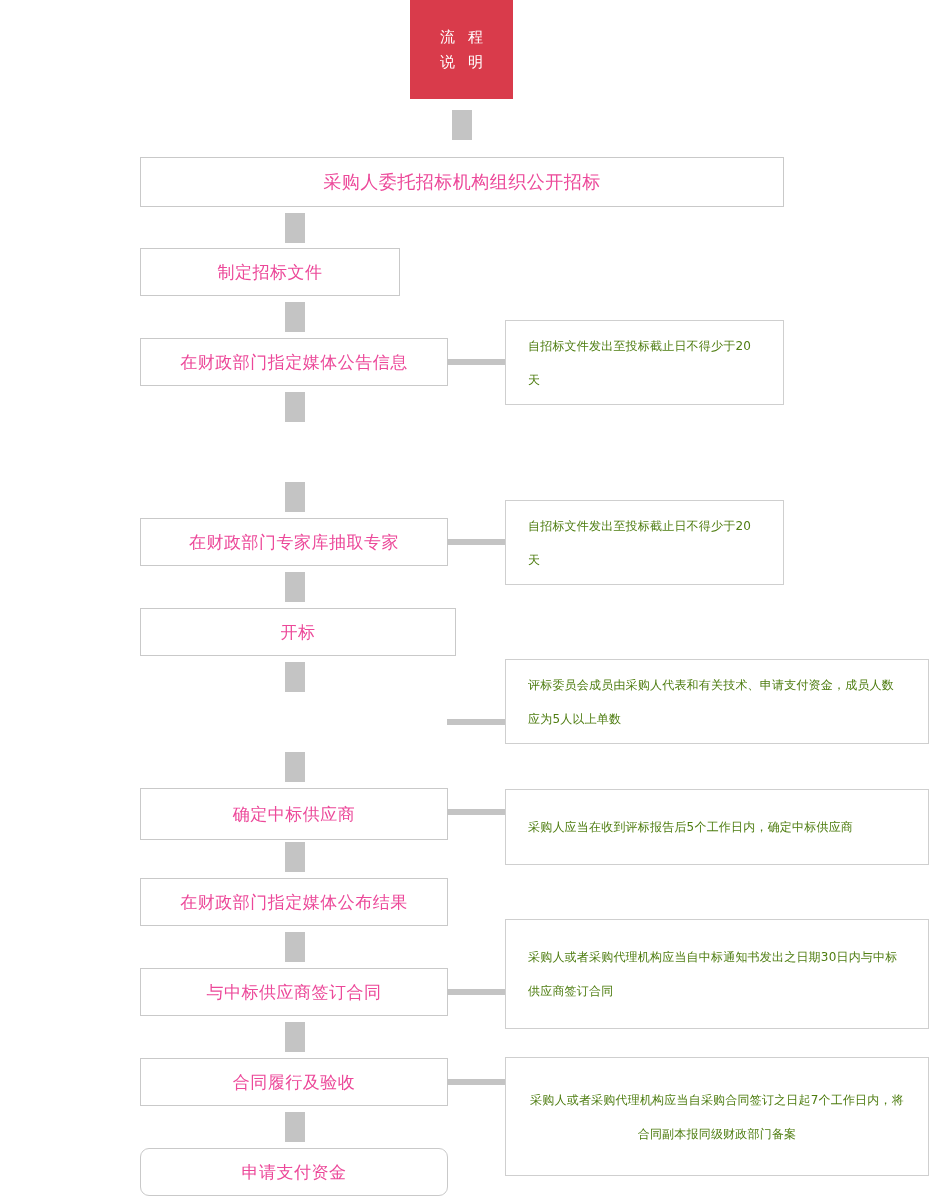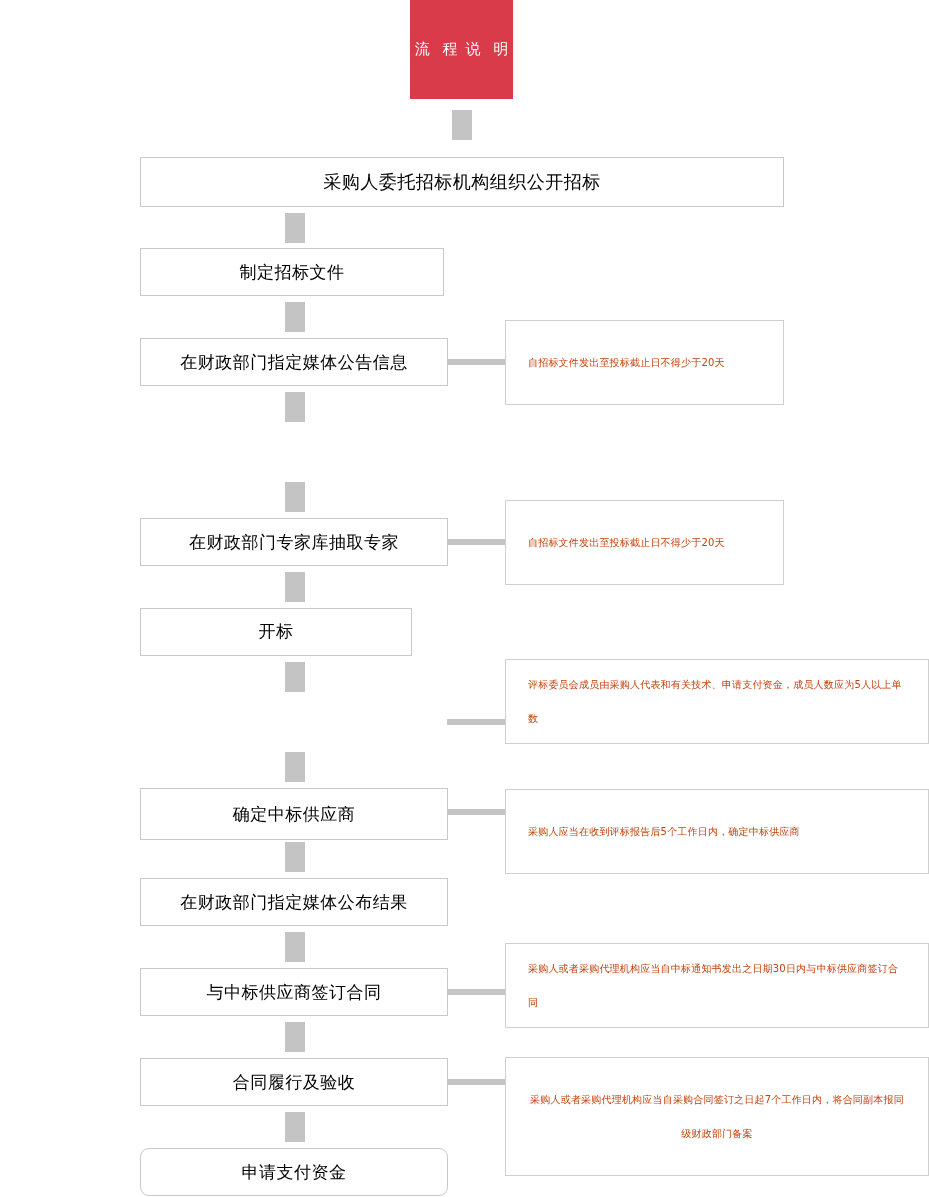--- a/index.html
+++ b/index.html
@@ -20,21 +20,21 @@
 
   
   .header-block {
     position: absolute;
     left: 410px;
     top: 0px;
     width: 103px;
     height: 99px;
     background: #d93b4b;
     display: flex;
-    flex-direction: row;
+    flex-direction: column;
     align-items: center;
     justify-content: center;
     box-sizing: border-box;
   }
   .header-line {
     color: #ffffff;
     font-size: 15px;
     line-height: 25px;
     letter-spacing: 4px;
     text-indent: 4px;
@@ -45,21 +45,21 @@
   .proc-box {
     position: absolute;
     border: 1px solid #c9c9c9;
     background: #ffffff;
     box-sizing: border-box;
     display: flex;
     align-items: center;
     justify-content: center;
   }
   .proc-label {
-    color: #000000;
+    color: #ec4899;
     font-size: 17px;
     line-height: 22px;
     white-space: nowrap;
     letter-spacing: 0.5px;
   }
   .proc-box.wide .proc-label {
     font-size: 18px;
   }
 
   
@@ -79,22 +79,22 @@
   
   .note-box {
     position: absolute;
     border: 1px solid #cfcfcf;
     background: #ffffff;
     box-sizing: border-box;
     display: flex;
     align-items: center;
   }
   .note-text {
-    color: #c2410c;
-    font-size: 10px;
+    color: #4d7c0f;
+    font-size: 12px;
     line-height: 34px;
     padding: 0 22px;
     letter-spacing: 0.2px;
   }
 </style>
 </head>
 <body>
 
 <div id="canvas">
 
@@ -103,21 +103,21 @@
     <div class="header-line">说 明</div>
   </div>
 
   <div class="v-conn" style="left:452px; top:110px; height:30px;"></div>
 
   <div class="proc-box wide" style="left:140px; top:157px; width:644px; height:50px;">
     <span class="proc-label">采购人委托招标机构组织公开招标</span>
   </div>
   <div class="v-conn" style="left:285px; top:213px; height:30px;"></div>
 
-  <div class="proc-box" style="left:140px; top:248px; width:304px; height:48px;">
+  <div class="proc-box" style="left:140px; top:248px; width:260px; height:48px;">
     <span class="proc-label">制定招标文件</span>
   </div>
   <div class="v-conn" style="left:285px; top:302px; height:30px;"></div>
 
   <div class="proc-box" style="left:140px; top:338px; width:308px; height:48px;">
     <span class="proc-label">在财政部门指定媒体公告信息</span>
   </div>
   <div class="h-conn" style="left:447px; top:359px; width:59px;"></div>
   <div class="note-box" style="left:505px; top:320px; width:279px; height:85px;">
     <span class="note-text">自招标文件发出至投标截止日不得少于20天</span>
@@ -128,50 +128,50 @@
 
   <div class="proc-box" style="left:140px; top:518px; width:308px; height:48px;">
     <span class="proc-label">在财政部门专家库抽取专家</span>
   </div>
   <div class="h-conn" style="left:447px; top:539px; width:59px;"></div>
   <div class="note-box" style="left:505px; top:500px; width:279px; height:85px;">
     <span class="note-text">自招标文件发出至投标截止日不得少于20天</span>
   </div>
   <div class="v-conn" style="left:285px; top:572px; height:30px;"></div>
 
-  <div class="proc-box" style="left:140px; top:608px; width:272px; height:48px;font-family:Liberation Serif, serif;">
+  <div class="proc-box" style="left:140px; top:608px; width:316px; height:48px;">
     <span class="proc-label">开标</span>
   </div>
   <div class="v-conn" style="left:285px; top:662px; height:30px;"></div>
 
   <div class="h-conn" style="left:447px; top:719px; width:59px;"></div>
   <div class="note-box" style="left:505px; top:659px; width:424px; height:85px;">
     <span class="note-text">评标委员会成员由采购人代表和有关技术、申请支付资金，成员人数应为5人以上单数</span>
   </div>
   <div class="v-conn" style="left:285px; top:752px; height:30px;"></div>
 
   <div class="proc-box" style="left:140px; top:788px; width:308px; height:52px;">
     <span class="proc-label">确定中标供应商</span>
   </div>
   <div class="h-conn" style="left:447px; top:809px; width:59px;"></div>
-  <div class="note-box" style="left:505px; top:789px; width:424px; height:85px;">
+  <div class="note-box" style="left:505px; top:789px; width:424px; height:76px;">
     <span class="note-text">采购人应当在收到评标报告后5个工作日内，确定中标供应商</span>
   </div>
   <div class="v-conn" style="left:285px; top:842px; height:30px;"></div>
 
   <div class="proc-box" style="left:140px; top:878px; width:308px; height:48px;">
     <span class="proc-label">在财政部门指定媒体公布结果</span>
   </div>
   <div class="v-conn" style="left:285px; top:932px; height:30px;"></div>
 
   <div class="proc-box" style="left:140px; top:968px; width:308px; height:48px;justify-content:center;">
     <span class="proc-label">与中标供应商签订合同</span>
   </div>
   <div class="h-conn" style="left:447px; top:989px; width:59px;"></div>
-  <div class="note-box" style="left:505px; top:919px; width:424px; height:85px;margin-top:24px;">
+  <div class="note-box" style="left:505px; top:919px; width:424px; height:110px;">
     <span class="note-text">采购人或者采购代理机构应当自中标通知书发出之日期30日内与中标供应商签订合同</span>
   </div>
   <div class="v-conn" style="left:285px; top:1022px; height:30px;"></div>
 
   <div class="proc-box" style="left:140px; top:1058px; width:308px; height:48px;">
     <span class="proc-label">合同履行及验收</span>
   </div>
   <div class="h-conn" style="left:447px; top:1079px; width:59px;"></div>
   <div class="note-box" style="left:505px; top:1057px; width:424px; height:119px;text-align:center;">
     <span class="note-text">采购人或者采购代理机构应当自采购合同签订之日起7个工作日内，将合同副本报同级财政部门备案</span>

